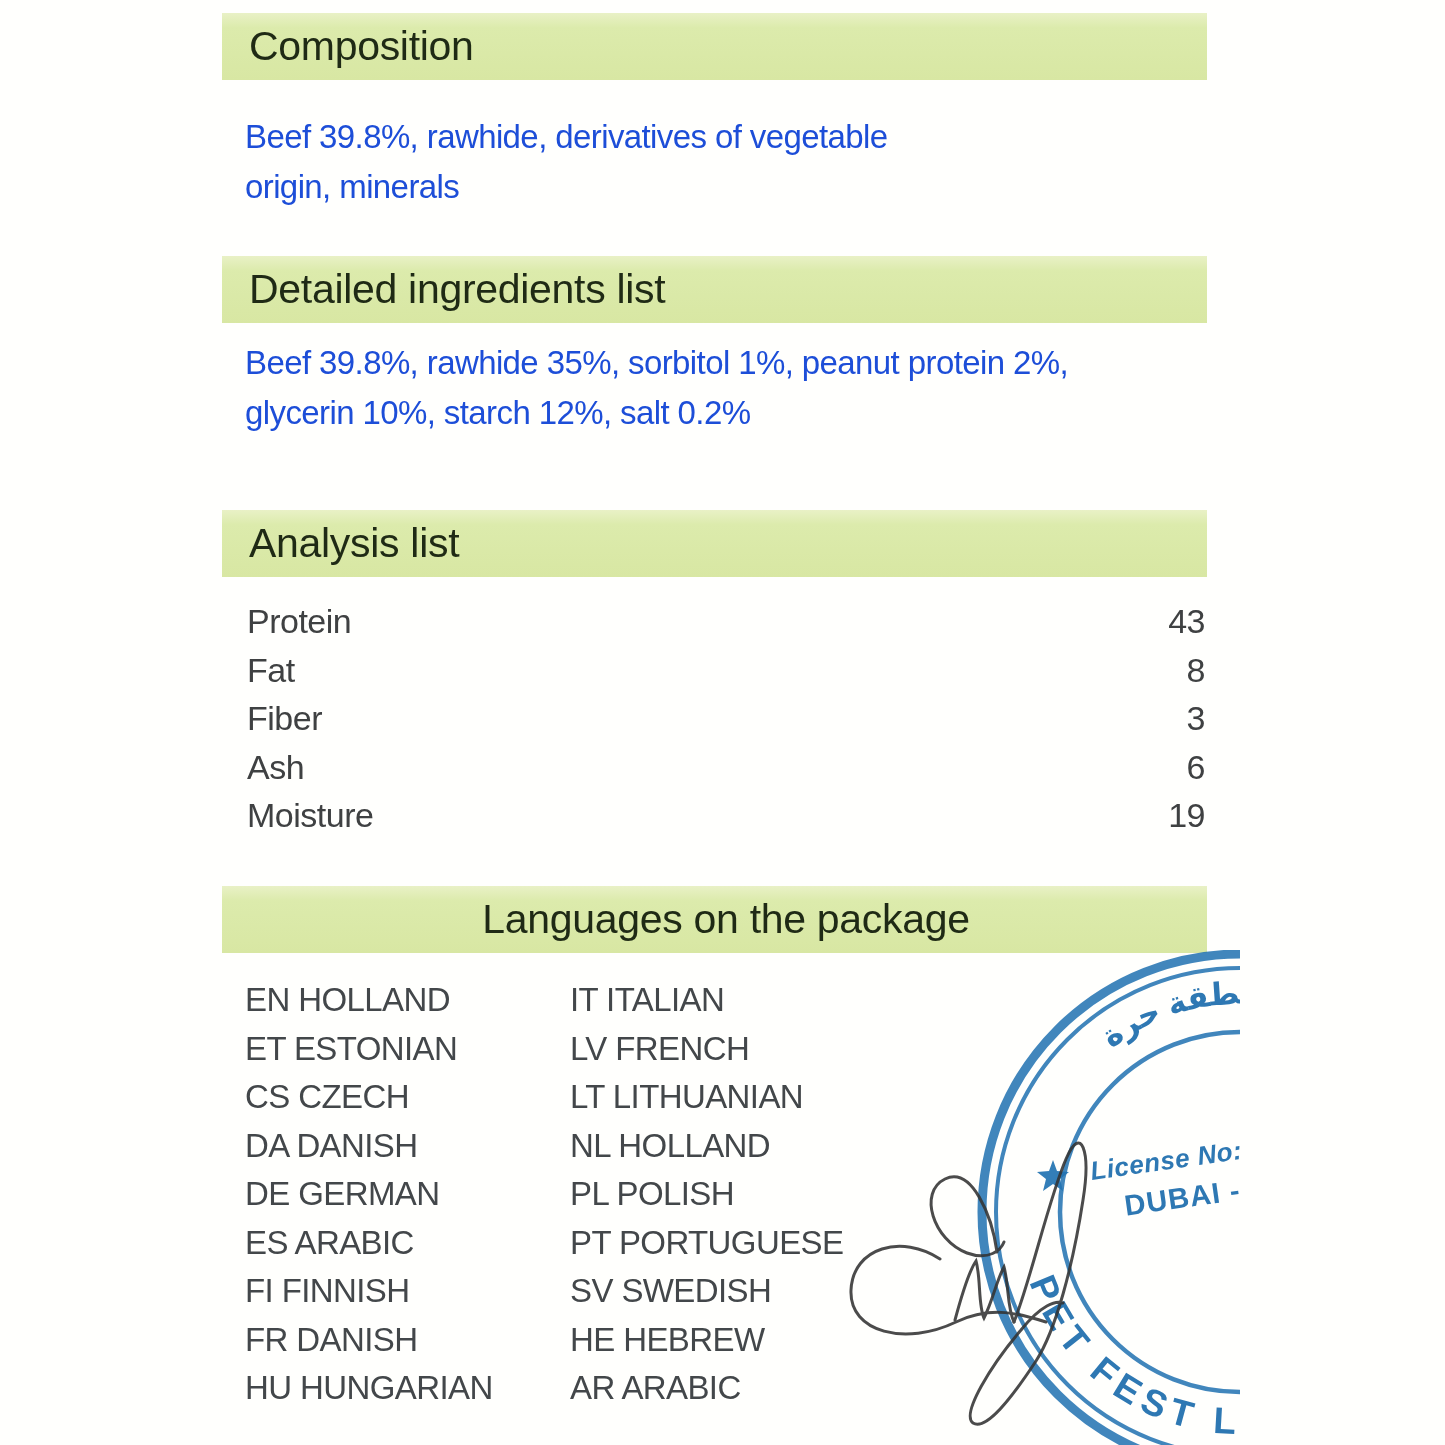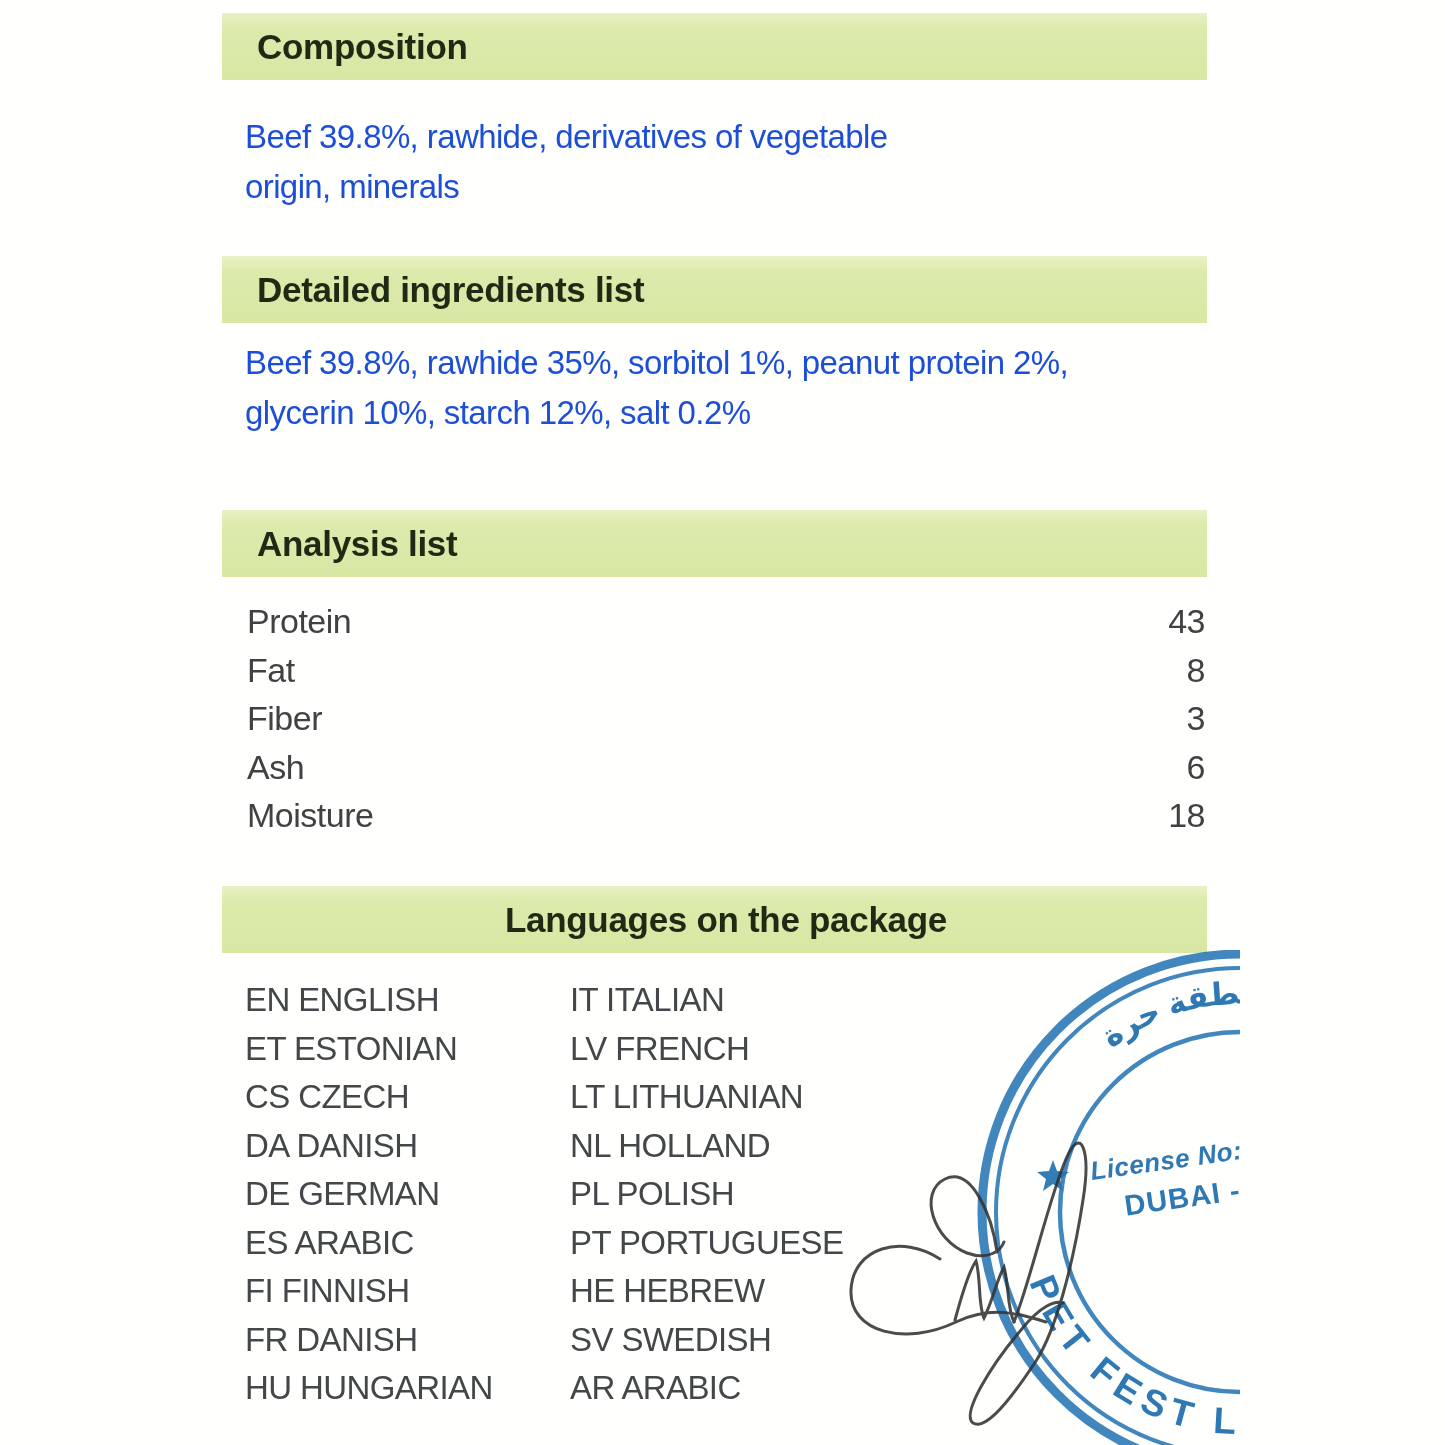--- a/index.html
+++ b/index.html
@@ -11,22 +11,22 @@
     font-family:"Liberation Sans","DejaVu Sans",sans-serif;
   }
   .band{
     position:absolute;
     left:222px;width:985px;height:67px;
     background:linear-gradient(180deg,#e9f1c6 0%,#dcebac 22%,#d8e7a3 100%);
     display:flex;align-items:center;
     padding-left:23px;box-sizing:border-box;
   }
   .band h2{
-    margin:12px;
-    font-size:35px;font-weight:bold;
+    margin:4px;
+    font-size:41px;font-weight:normal;
     color:#1f2a15;letter-spacing:-0.3px;
   }
   .bodytext{
     position:absolute;left:245px;
     font-size:33px;line-height:50px;
     color:#1d4ed8;letter-spacing:-0.6px;
     white-space:nowrap;
   }
   .analysis{
     position:absolute;left:247px;right:240px;top:597px;
@@ -85,47 +85,47 @@
     <div class="arow">
       <span>Fiber</span>
       <span>3</span>
     </div>
     <div class="arow">
       <span>Ash</span>
       <span>6</span>
     </div>
     <div class="arow">
       <span>Moisture</span>
-      <span>18</span>
+      <span>19</span>
     </div>
   </div>
 
   <div class="band" style="top:886px;justify-content:center;">
     <h2>Languages on the package</h2>
   </div>
   <div class="langcol c1">
-    <div>EN ENGLISH</div>
+    <div>EN HOLLAND</div>
     <div>ET ESTONIAN</div>
     <div>CS CZECH</div>
     <div>DA DANISH</div>
     <div>DE GERMAN</div>
     <div>ES ARABIC</div>
     <div>FI FINNISH</div>
     <div>FR DANISH</div>
     <div>HU HUNGARIAN</div>
   </div>
   <div class="langcol c2">
     <div>IT ITALIAN</div>
     <div>LV FRENCH</div>
     <div>LT LITHUANIAN</div>
     <div>NL HOLLAND</div>
     <div>PL POLISH</div>
     <div>PT PORTUGUESE</div>
+    <div>SV SWEDISH</div>
     <div>HE HEBREW</div>
-    <div>SV SWEDISH</div>
     <div>AR ARABIC</div>
   </div>
 
   <svg class="stamp-svg" viewBox="830 950 410 495">
 
     <g fill="none" stroke="#2776b4" opacity="0.88">
       <circle cx="1240" cy="1212" r="258" stroke-width="9"></circle>
       <circle cx="1240" cy="1212" r="244" stroke-width="4"></circle>
       <circle cx="1240" cy="1212" r="180" stroke-width="4.5"></circle>
     </g>

